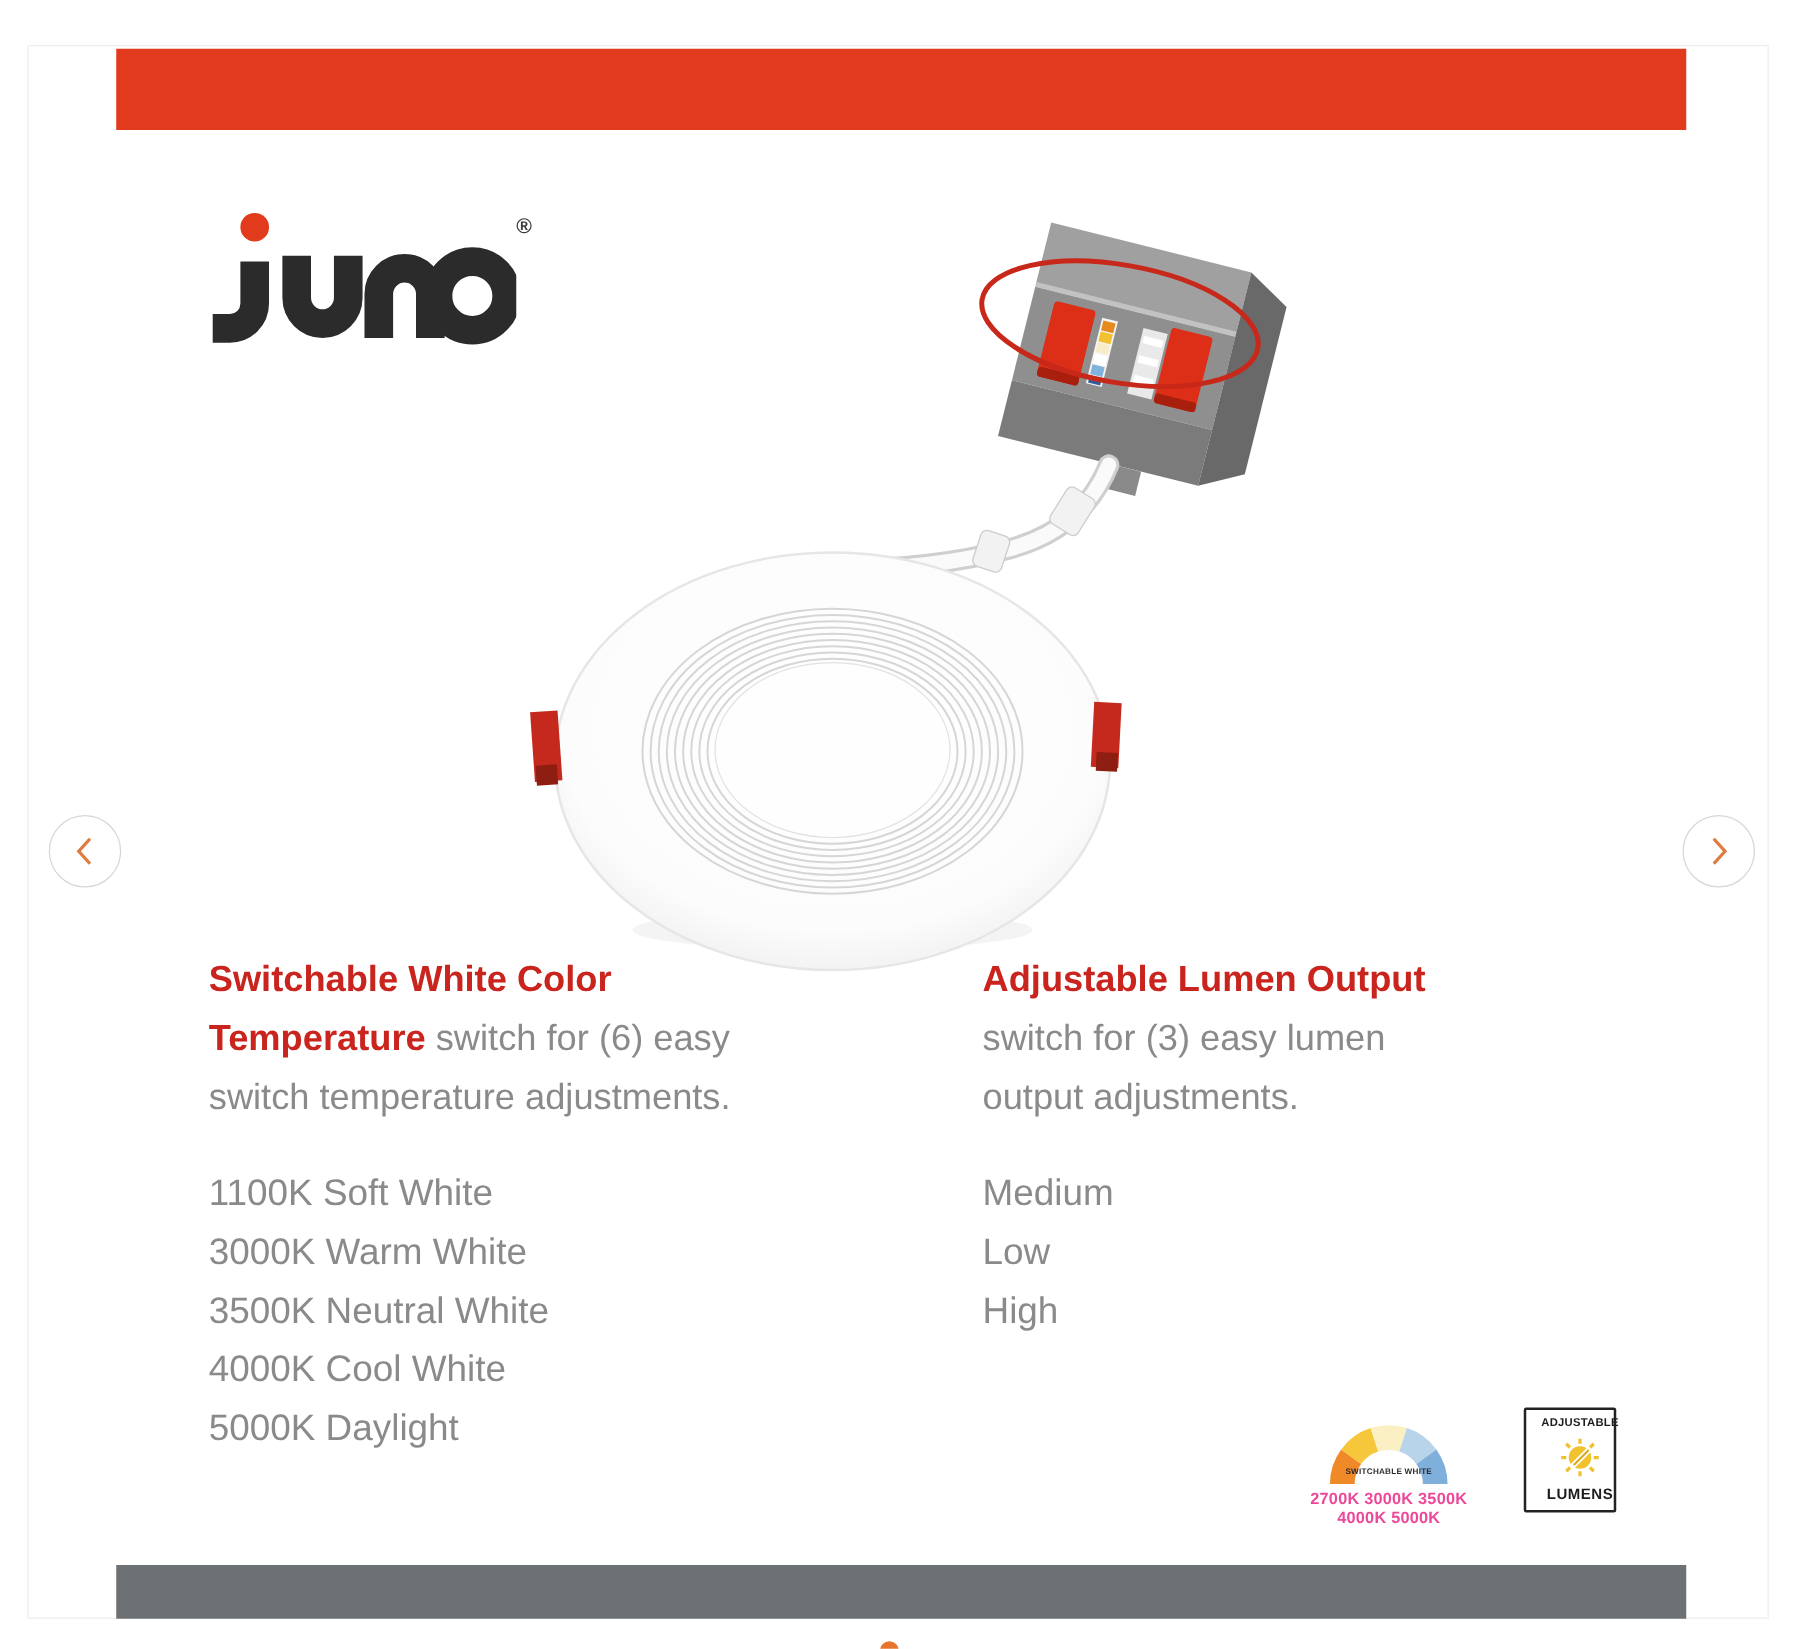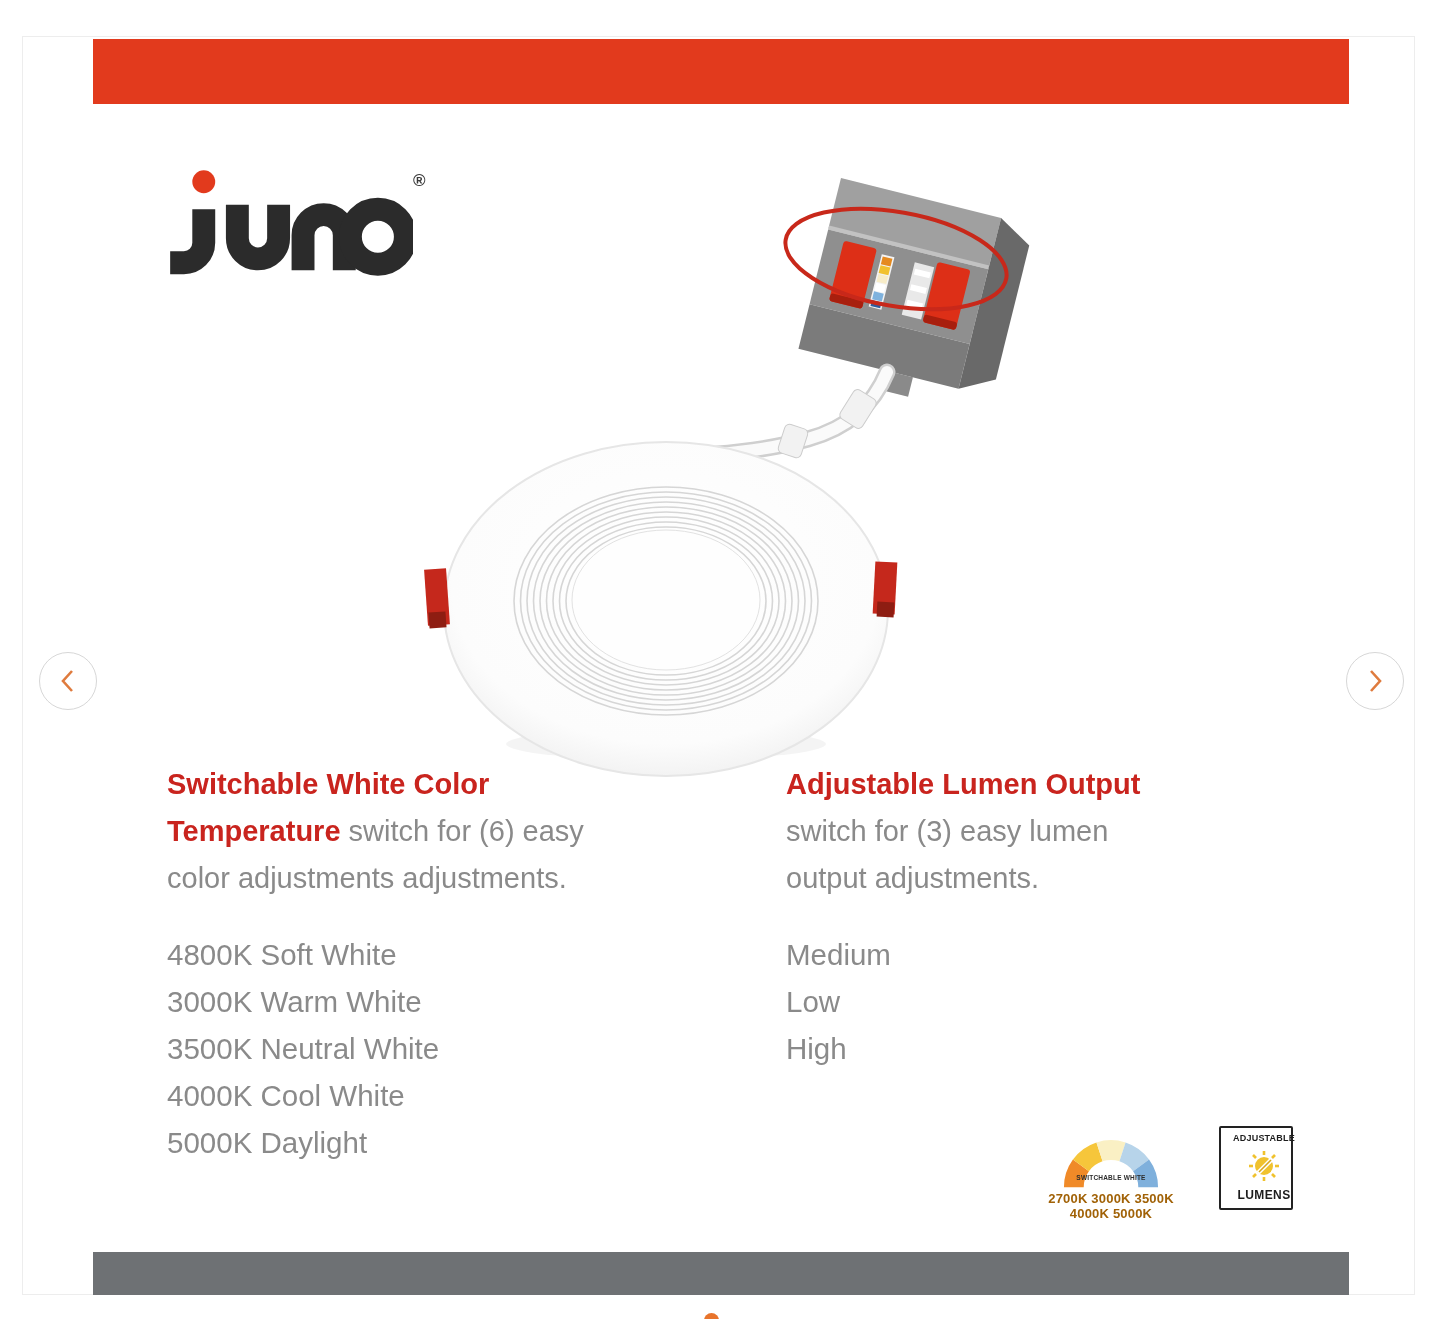--- a/index.html
+++ b/index.html
@@ -27,21 +27,21 @@
   .line{font-size:29px;line-height:47px;color:var(--body-gray,#8a8a8a);white-space:pre;}
   .redb{color:var(--heading-red,#c9241e);font-weight:bold;}
   .list{margin-top:29px;}
   .list .list-item{font-size:29.5px;line-height:47px;color:var(--body-gray,#8a8a8a);}
   .badge-cct{position:absolute;left:946px;top:1088px;width:144px;text-align:center;}
   .badge-cct .arc-wrap{position:relative;width:124px;height:64px;margin:0 auto;}
   .badge-cct .arc-label{
     position:absolute;left:0;right:0;top:47px;font-size:6.5px;letter-spacing:.2px;
     color:#2c2c2c;font-weight:bold;
   }
-  .cct-line{font-size:13px;font-weight:bold;color:#a16207;line-height:15px;letter-spacing:.2px;}
+  .cct-line{font-size:13px;font-weight:bold;color:#ec4899;line-height:15px;letter-spacing:.2px;}
   .badge-lumens{
     position:absolute;left:1126px;top:1087px;width:74px;height:84px;
     background:#fff;border:2px solid #222;border-radius:2px;
     display:flex;flex-direction:column;align-items:center;justify-content:space-between;
     padding:5px 2px 6px 18px;box-sizing:border-box;
   }
   .lumens-top{font-size:9px;font-weight:bold;color:#1d1d1d;letter-spacing:.2px;}
   .lumens-bottom{font-size:12px;font-weight:bold;color:#1d1d1d;letter-spacing:.4px;}
   .footer-bar{
     position:absolute;left:0;top:1213px;width:1256px;height:43px;
@@ -153,23 +153,23 @@
           <rect x="336" y="508" width="17" height="16" fill="#8e1d12" transform="rotate(-4 344 516)"></rect>
           <rect x="781" y="458" width="22" height="52" fill="#c5281c" transform="rotate(3 792 484)"></rect>
           <rect x="784" y="498" width="17" height="15" fill="#8e1d12" transform="rotate(3 792 505)"></rect>
         </g>
       </g>
     </svg>
 
     <div class="col col-left">
       <div class="line"><span class="redb">Switchable White Color</span></div>
       <div class="line"><span class="redb">Temperature</span><span> switch for (6) easy</span></div>
-      <div class="line">color adjustments adjustments.</div>
+      <div class="line">switch temperature adjustments.</div>
       <div class="list">
-          <div class="list-item">4800K Soft White</div>
+          <div class="list-item">1100K Soft White</div>
           <div class="list-item">3000K Warm White</div>
           <div class="list-item">3500K Neutral White</div>
           <div class="list-item">4000K Cool White</div>
           <div class="list-item">5000K Daylight</div>
         </div>
     </div>
 
     <div class="col col-right">
       <div class="line"><span class="redb">Adjustable Lumen Output</span></div>
       <div class="line">switch for (3) easy lumen</div>

